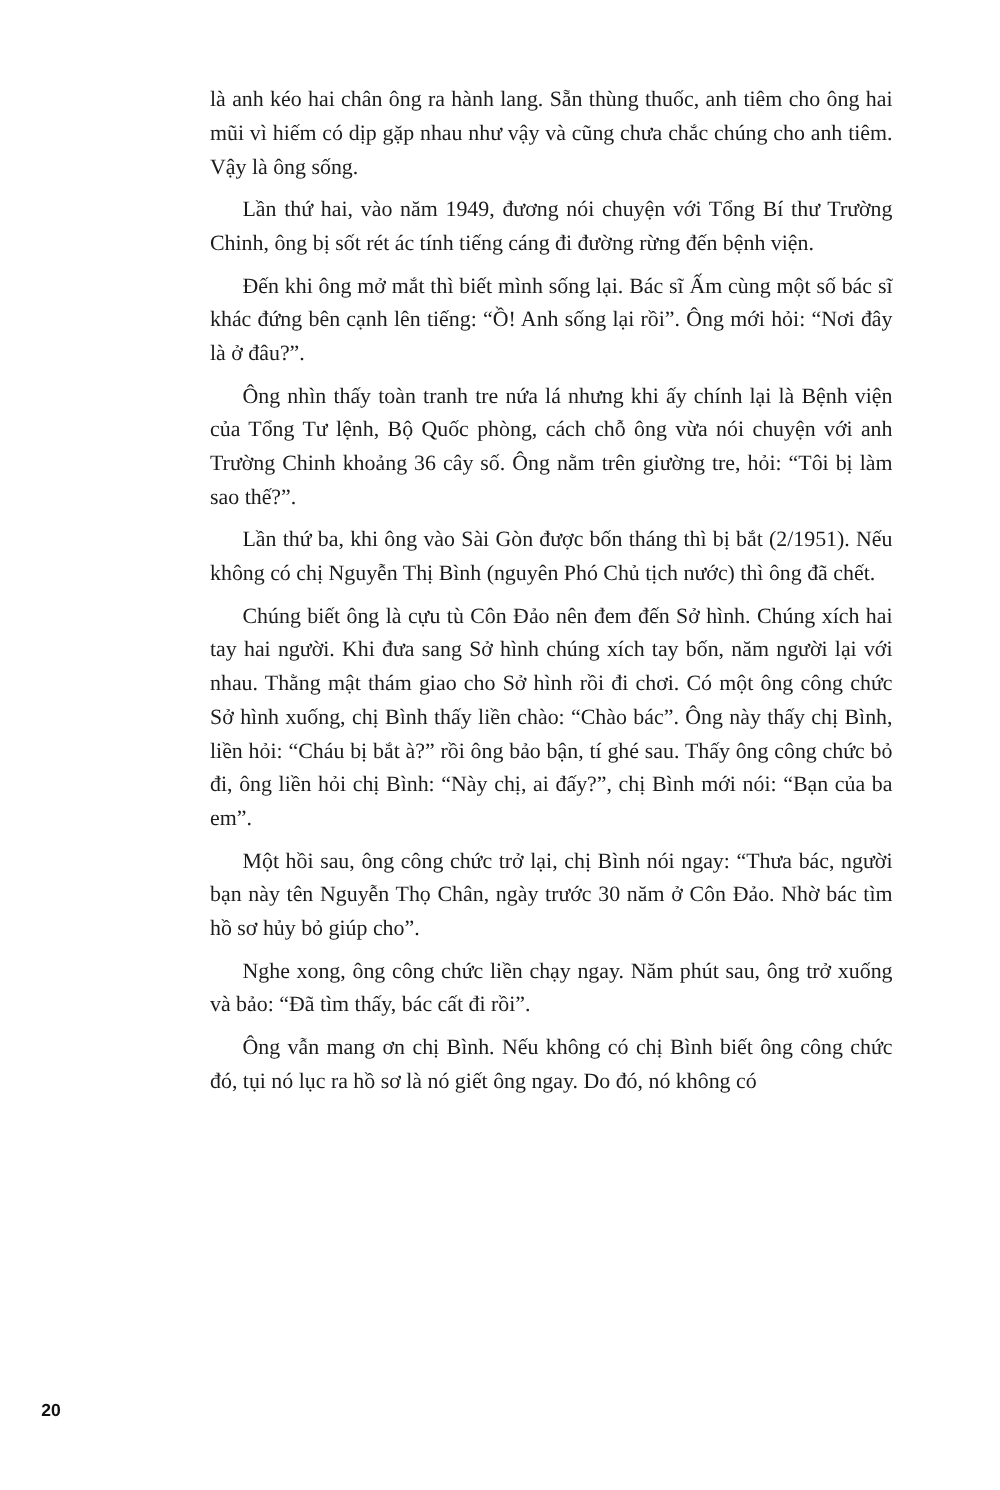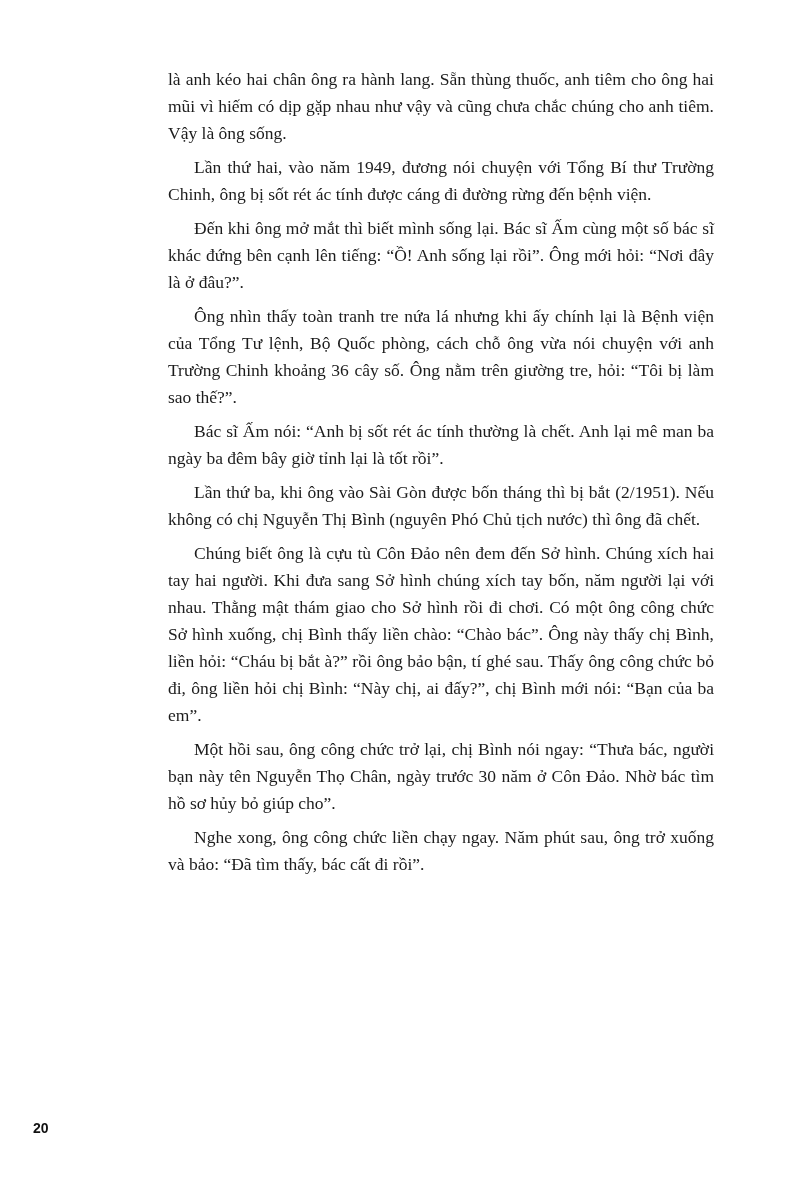--- a/index.html
+++ b/index.html
@@ -43,23 +43,23 @@
     font-size: 14px;
     color: #111111;
   }
 </style>
 </head>
 <body>
 
 <div class="page">
   <div class="text-block">
       <p>là anh kéo hai chân ông ra hành lang. Sẵn thùng thuốc, anh tiêm cho ông hai mũi vì hiếm có dịp gặp nhau như vậy và cũng chưa chắc chúng cho anh tiêm. Vậy là ông sống.</p>
-      <p>Lần thứ hai, vào năm 1949, đương nói chuyện với Tổng Bí thư Trường Chinh, ông bị sốt rét ác tính được cáng đi đường rừng đến bệnh viện.</p>
+      <p>Lần thứ hai, vào năm 1949, đương nói chuyện với Tổng Bí thư Trường Chinh, ông bị sốt rét ác tính tiếng cáng đi đường rừng đến bệnh viện.</p>
       <p>Đến khi ông mở mắt thì biết mình sống lại. Bác sĩ Ấm cùng một số bác sĩ khác đứng bên cạnh lên tiếng: “Ồ! Anh sống lại rồi”. Ông mới hỏi: “Nơi đây là ở đâu?”.</p>
       <p>Ông nhìn thấy toàn tranh tre nứa lá nhưng khi ấy chính lại là Bệnh viện của Tổng Tư lệnh, Bộ Quốc phòng, cách chỗ ông vừa nói chuyện với anh Trường Chinh khoảng 36 cây số. Ông nằm trên giường tre, hỏi: “Tôi bị làm sao thế?”.</p>
-      <p>Bác sĩ Ấm nói: “Anh bị sốt rét ác tính thường là chết. Anh lại mê man ba ngày ba đêm bây giờ tỉnh lại là tốt rồi”.</p>
       <p>Lần thứ ba, khi ông vào Sài Gòn được bốn tháng thì bị bắt (2/1951). Nếu không có chị Nguyễn Thị Bình (nguyên Phó Chủ tịch nước) thì ông đã chết.</p>
       <p>Chúng biết ông là cựu tù Côn Đảo nên đem đến Sở hình. Chúng xích hai tay hai người. Khi đưa sang Sở hình chúng xích tay bốn, năm người lại với nhau. Thằng mật thám giao cho Sở hình rồi đi chơi. Có một ông công chức Sở hình xuống, chị Bình thấy liền chào: “Chào bác”. Ông này thấy chị Bình, liền hỏi: “Cháu bị bắt à?” rồi ông bảo bận, tí ghé sau. Thấy ông công chức bỏ đi, ông liền hỏi chị Bình: “Này chị, ai đấy?”, chị Bình mới nói: “Bạn của ba em”.</p>
       <p>Một hồi sau, ông công chức trở lại, chị Bình nói ngay: “Thưa bác, người bạn này tên Nguyễn Thọ Chân, ngày trước 30 năm ở Côn Đảo. Nhờ bác tìm hồ sơ hủy bỏ giúp cho”.</p>
       <p>Nghe xong, ông công chức liền chạy ngay. Năm phút sau, ông trở xuống và bảo: “Đã tìm thấy, bác cất đi rồi”.</p>
+      <p>Ông vẫn mang ơn chị Bình. Nếu không có chị Bình biết ông công chức đó, tụi nó lục ra hồ sơ là nó giết ông ngay. Do đó, nó không có</p>
     </div>
   <div class="page-number">20</div>
 </div>
 
 </body></html>

